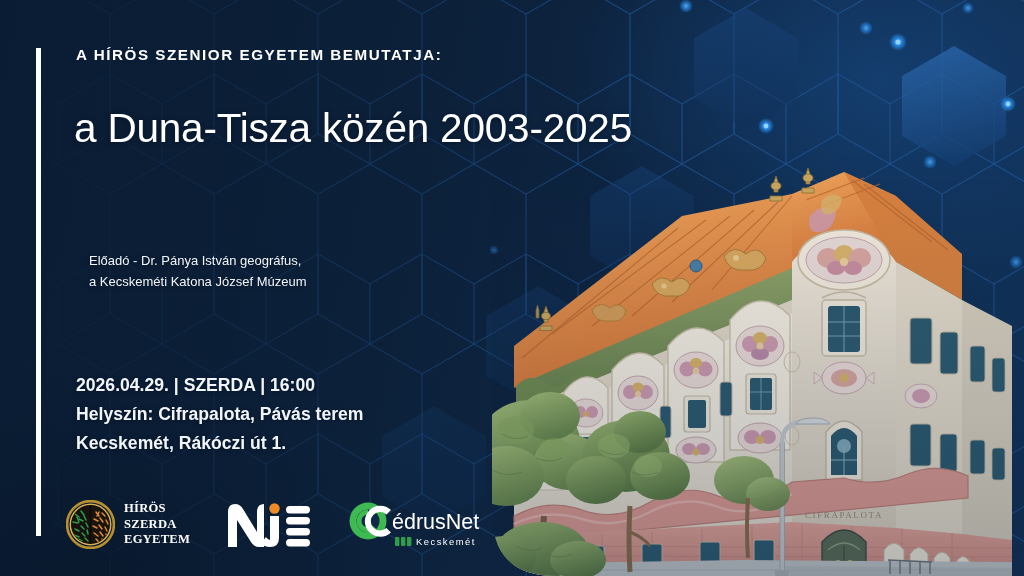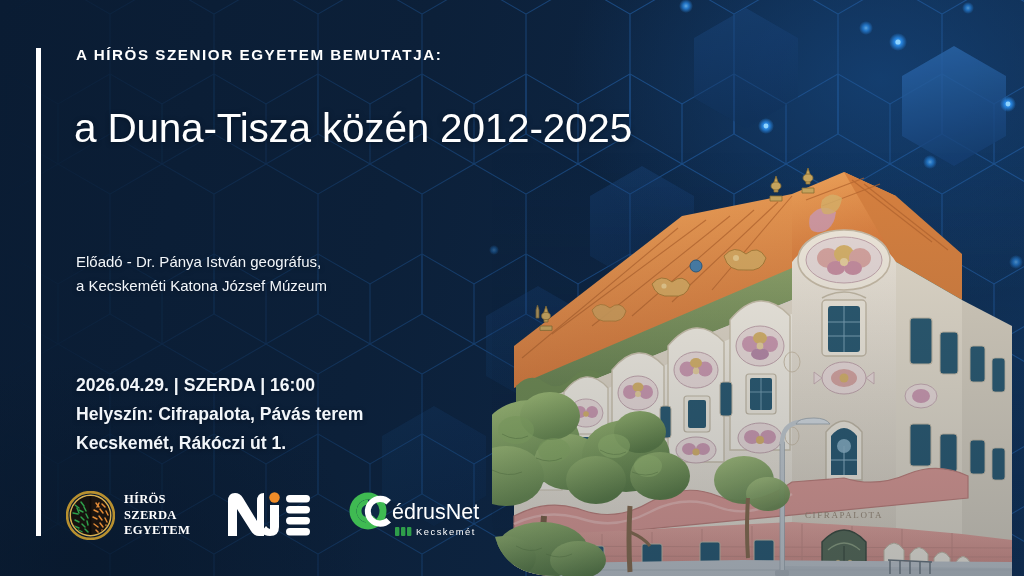--- a/index.html
+++ b/index.html
@@ -66,22 +66,22 @@
     font-size:40.5px;
     font-weight:400;
     line-height:1.42;
     color:#ffffff;
     letter-spacing:-0.2px;
     text-shadow:0 1px 5px rgba(4,14,28,.55);
   }
   .title .ln{display:block;white-space:nowrap;}
 
   .speaker{
-    position:absolute;top:250px;left:0;
-    font-size:15px;
+    position:absolute;top:250px;left:13px;
+    font-size:13px;
     font-weight:400;
     line-height:1.62;
     color:#f2f6fa;
     text-shadow:0 1px 4px rgba(4,14,28,.5);
   }
   .speaker .ln{display:block;white-space:nowrap;}
 
   .details{
     position:absolute;top:371px;left:0;
     font-size:17.6px;
@@ -89,21 +89,21 @@
     line-height:1.66;
     color:#f2f6fa;
     text-shadow:0 1px 4px rgba(4,14,28,.5);
   }
   .details .ln{display:block;white-space:nowrap;}
 
   
   .logos{
     position:absolute;left:66px;bottom:27px;
     height:58px;
-    display:flex;align-items:flex-start;gap:0;
+    display:flex;align-items:flex-end;gap:0;
     z-index:8;
   }
   .logo{display:flex;align-items:center;}
   .logo-hiros{gap:9px;}
   .hiros-mark{width:49px;height:49px;flex:0 0 auto;}
   .hiros-text{
     font-family:"Liberation Serif", serif;
     font-size:12.6px;font-weight:700;
     line-height:1.25;
     color:#ffffff;
@@ -562,21 +562,21 @@
     </svg>
   </div>
 
   <div class="accent-rule"></div>
 
   <div class="content">
 
     <div class="kicker">A HÍRÖS SZENIOR EGYETEM BEMUTATJA:</div>
 
     <div class="title">
-      <span class="ln">a Duna-Tisza közén 2012-2025</span>
+      <span class="ln">a Duna-Tisza közén 2003-2025</span>
     </div>
 
     <div class="speaker">
       <span class="ln">Előadó - Dr. Pánya István geográfus,</span>
       <span class="ln">a Kecskeméti Katona József Múzeum</span>
     </div>
 
     <div class="details">
       <span class="ln">2026.04.29. | SZERDA | 16:00</span>
       <span class="ln">Helyszín: Cifrapalota, Pávás terem</span>

